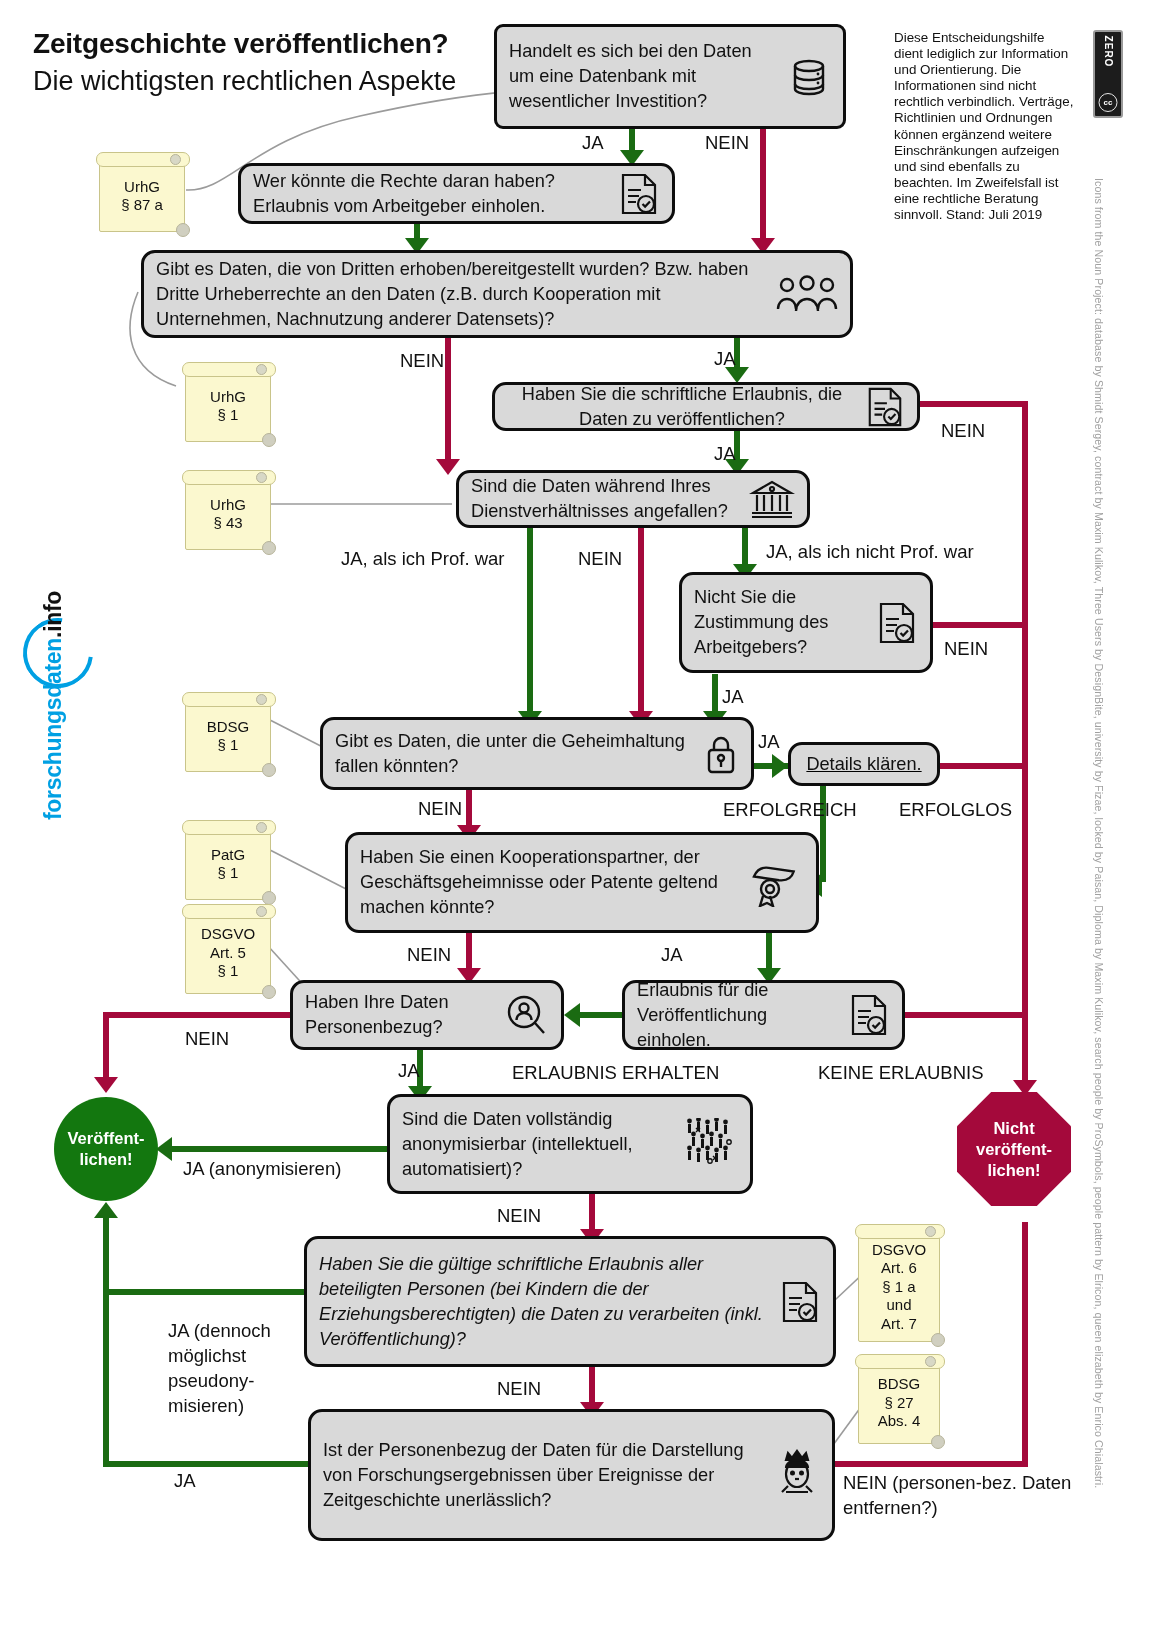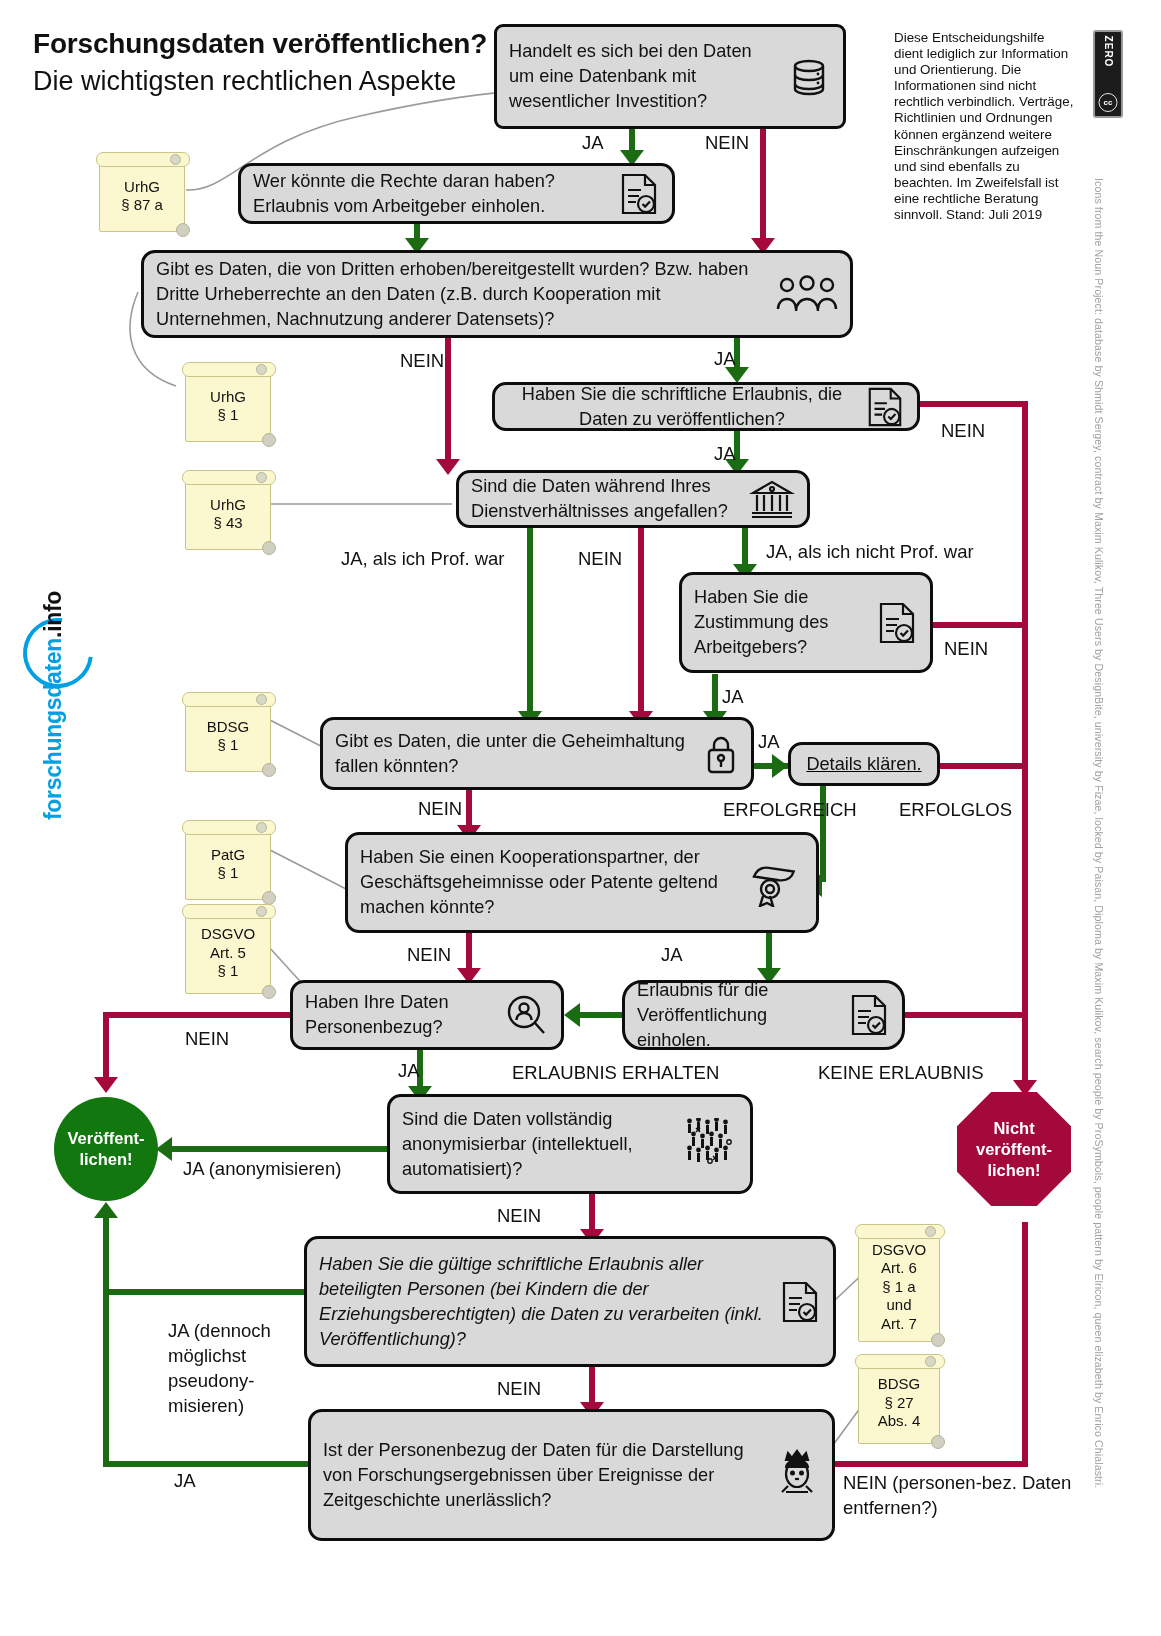--- a/index.html
+++ b/index.html
@@ -75,21 +75,21 @@
      display:flex;align-items:center;justify-content:center;
      clip-path:polygon(30% 0,70% 0,100% 30%,100% 70%,70% 100%,30% 100%,0 70%,0 30%);}
 
   svg{display:block;}
 </style>
 </head>
 <body>
 
 <div id="page">
 
-  <div class="title1">Forschungsdaten veröffentlichen?</div>
+  <div class="title1">Zeitgeschichte veröffentlichen?</div>
   <div class="title2">Die wichtigsten rechtlichen Aspekte</div>
 
   <div class="disclaimer">Diese Entscheidungshilfe dient lediglich zur Informa­tion und Orientierung. Die Informationen sind nicht rechtlich verbindlich. Ver­träge, Richtlinien und Ordnungen können ergänzend weitere Einschränkungen aufzeigen und sind eben­falls zu beachten. Im Zwei­felsfall ist eine rechtliche Beratung sinnvoll. Stand: Juli 2019</div>
 
   <div class="ccbadge">
     <span class="zero">ZERO</span>
     <span class="cccircle">cc</span>
   </div>
 
   <div class="credits">Icons from the Noun Project: database by Shmidt Sergey, contract by Maxim Kulikov, Three Users by DesignBite, university by Fizae, locked by Paisan, Diploma by Maxim Kulikov, search people by ProSymbols, people pattern by Elricon, queen elizabeth by Enrico Chialastri.</div>
@@ -320,21 +320,21 @@
         <path d="M4 16L23 5l19 11H4z"></path>
             <circle cx="23" cy="12" r="2"></circle>
         <path d="M8 18v16M15 18v16M23 18v16M31 18v16M38 18v16"></path>
             <path d="M3 36h40M3 40h40"></path>
       </g>
         </svg>
     </div>
   </div>
 
   <div class="box" style="left:679px;top:572px;width:254px;height:101px;">
-    <div class="txt">Haben Sie die Zustimmung des Arbeitgebers?</div>
+    <div class="txt">Nicht Sie die Zustimmung des Arbeitgebers?</div>
     <div class="ic">
       <svg width="42" height="44" viewBox="0 0 42 44">
           <g stroke="#111" stroke-width="2.2" fill="none">
         <path d="M5 3h22l10 10v28H5z"></path>
             <path d="M27 3v10h10"></path>
         <path d="M10 18h13M10 24h11M10 30h8"></path>
             <circle cx="28" cy="32" r="8"></circle>
             <path d="M24.5 32l2.6 2.6L32 29.4"></path>
       </g>
         </svg>
@@ -366,21 +366,21 @@
           <g stroke="#111" stroke-width="2.4" fill="none">
         <path d="M6 14c4-6 10-8 16-6l24 8c-3 6-9 8-16 6z" transform="rotate(-10 26 16)"></path>
         <circle cx="22" cy="30" r="9"></circle>
             <circle cx="22" cy="30" r="4"></circle>
         <path d="M15 37l-3 10 7-3 6 3-3-10"></path>
       </g>
         </svg>
     </div>
   </div>
 
-  <div class="box" style="left:622px;top:980px;width:283px;height:70px;border-radius:20px;">
+  <div class="box" style="left:622px;top:980px;width:283px;height:70px;">
     <div class="txt">Erlaubnis für die Veröffentlichung einholen.</div>
     <div class="ic">
       <svg width="42" height="44" viewBox="0 0 42 44">
           <g stroke="#111" stroke-width="2.2" fill="none">
         <path d="M5 3h22l10 10v28H5z"></path>
             <path d="M27 3v10h10"></path>
         <path d="M10 18h13M10 24h11M10 30h8"></path>
             <circle cx="28" cy="32" r="8"></circle>
             <path d="M24.5 32l2.6 2.6L32 29.4"></path>
       </g>

